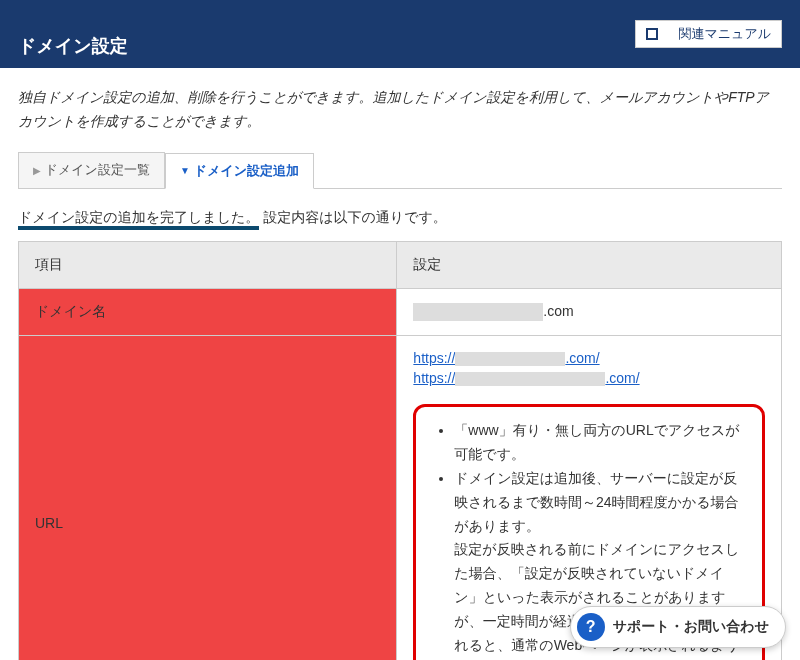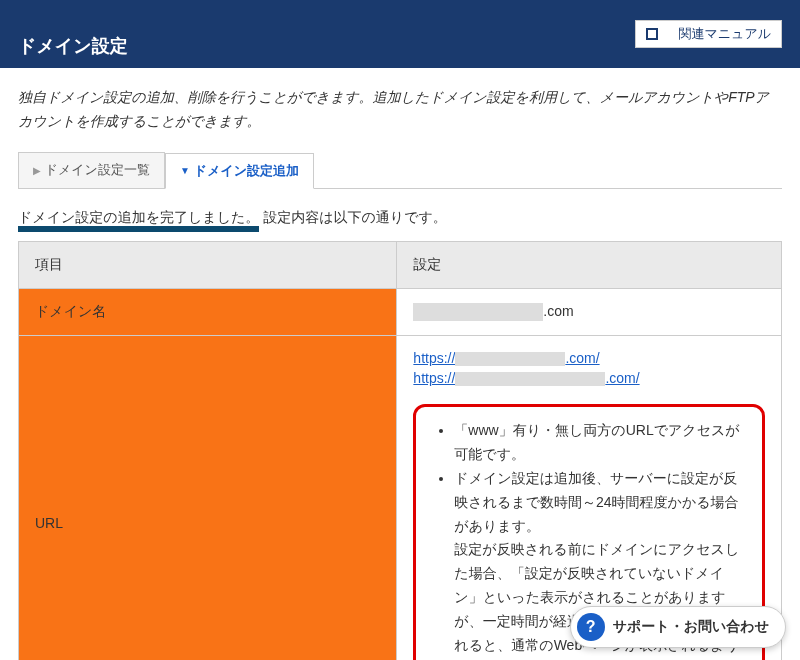--- a/index.html
+++ b/index.html
@@ -11,24 +11,24 @@
   .content { padding: 18px; }
   .desc { line-height: 1.7; margin-bottom: 18px; font-style: italic; }
   .tabs { display: flex; border-bottom: 1px solid #ccc; margin-bottom: 20px; }
   .tab { padding: 8px 14px; border: 1px solid #ccc; border-bottom: none; background: #f5f5f5; cursor: pointer; font-size: 13px; display: flex; align-items: center; gap: 4px; }
   .tab.inactive { color: #555; }
   .tab.active { background: #fff; color: #1a5fc7; font-weight: bold; position: relative; top: 1px; border-bottom: 1px solid #fff; }
   .chev { font-size: 10px; }
   .chev.inactive { color: #999; }
   .chev.active { color: #1a5fc7; }
   .status-line { margin-bottom: 14px; }
-  .underline-red { border-bottom: 6px solid #0c4a6e; padding-bottom: 1px; }
+  .underline-red { border-bottom: 4px solid #0c4a6e; padding-bottom: 1px; }
   table { width: 100%; border-collapse: collapse; border: 1px solid #ccc; }
   th, td { border: 1px solid #ccc; padding: 14px 16px; text-align: left; vertical-align: middle; }
-  th { background: #f97316; font-weight: normal; width: 180px; }
+  th { background: #ef4444; font-weight: normal; width: 180px; }
   thead th { background: #eaeaea; }
   .redact { display: inline-block; background: #ddd; height: 18px; vertical-align: middle; }
   .redact-sm { width: 130px; }
   .redact-lg { width: 240px; height: 22px; }
   .link { color: #1a5fc7; text-decoration: underline; display: inline-block; margin-bottom: 4px; }
   .url-cell { vertical-align: top; }
   .notice-box { border: 3px solid #e00000; border-radius: 12px; padding: 12px 20px; margin-top: 14px; line-height: 1.7; }
   .notice-box ul { list-style: disc; padding-left: 18px; }
   .notice-box .cont { padding-left: 18px; }
   .ssl-cell { line-height: 1.7; }

